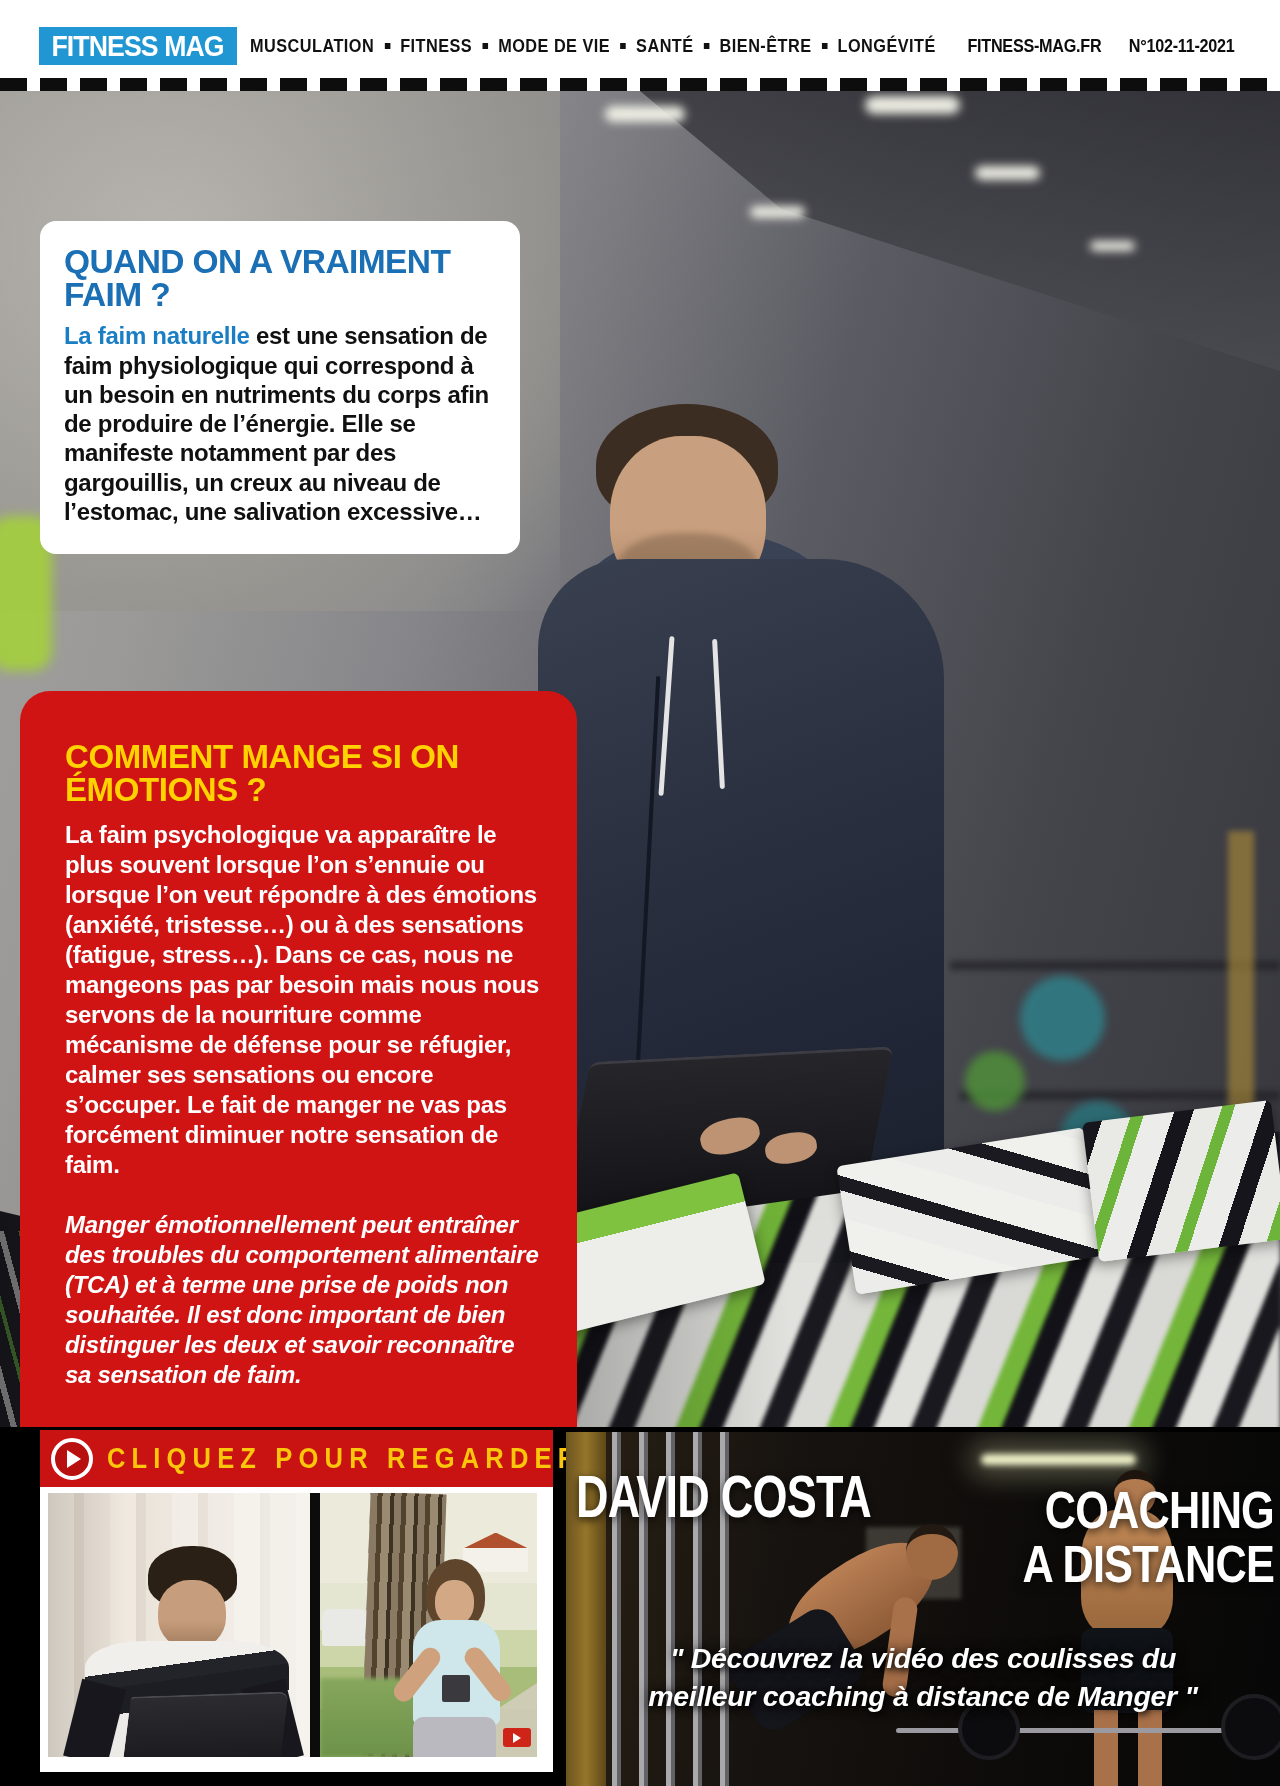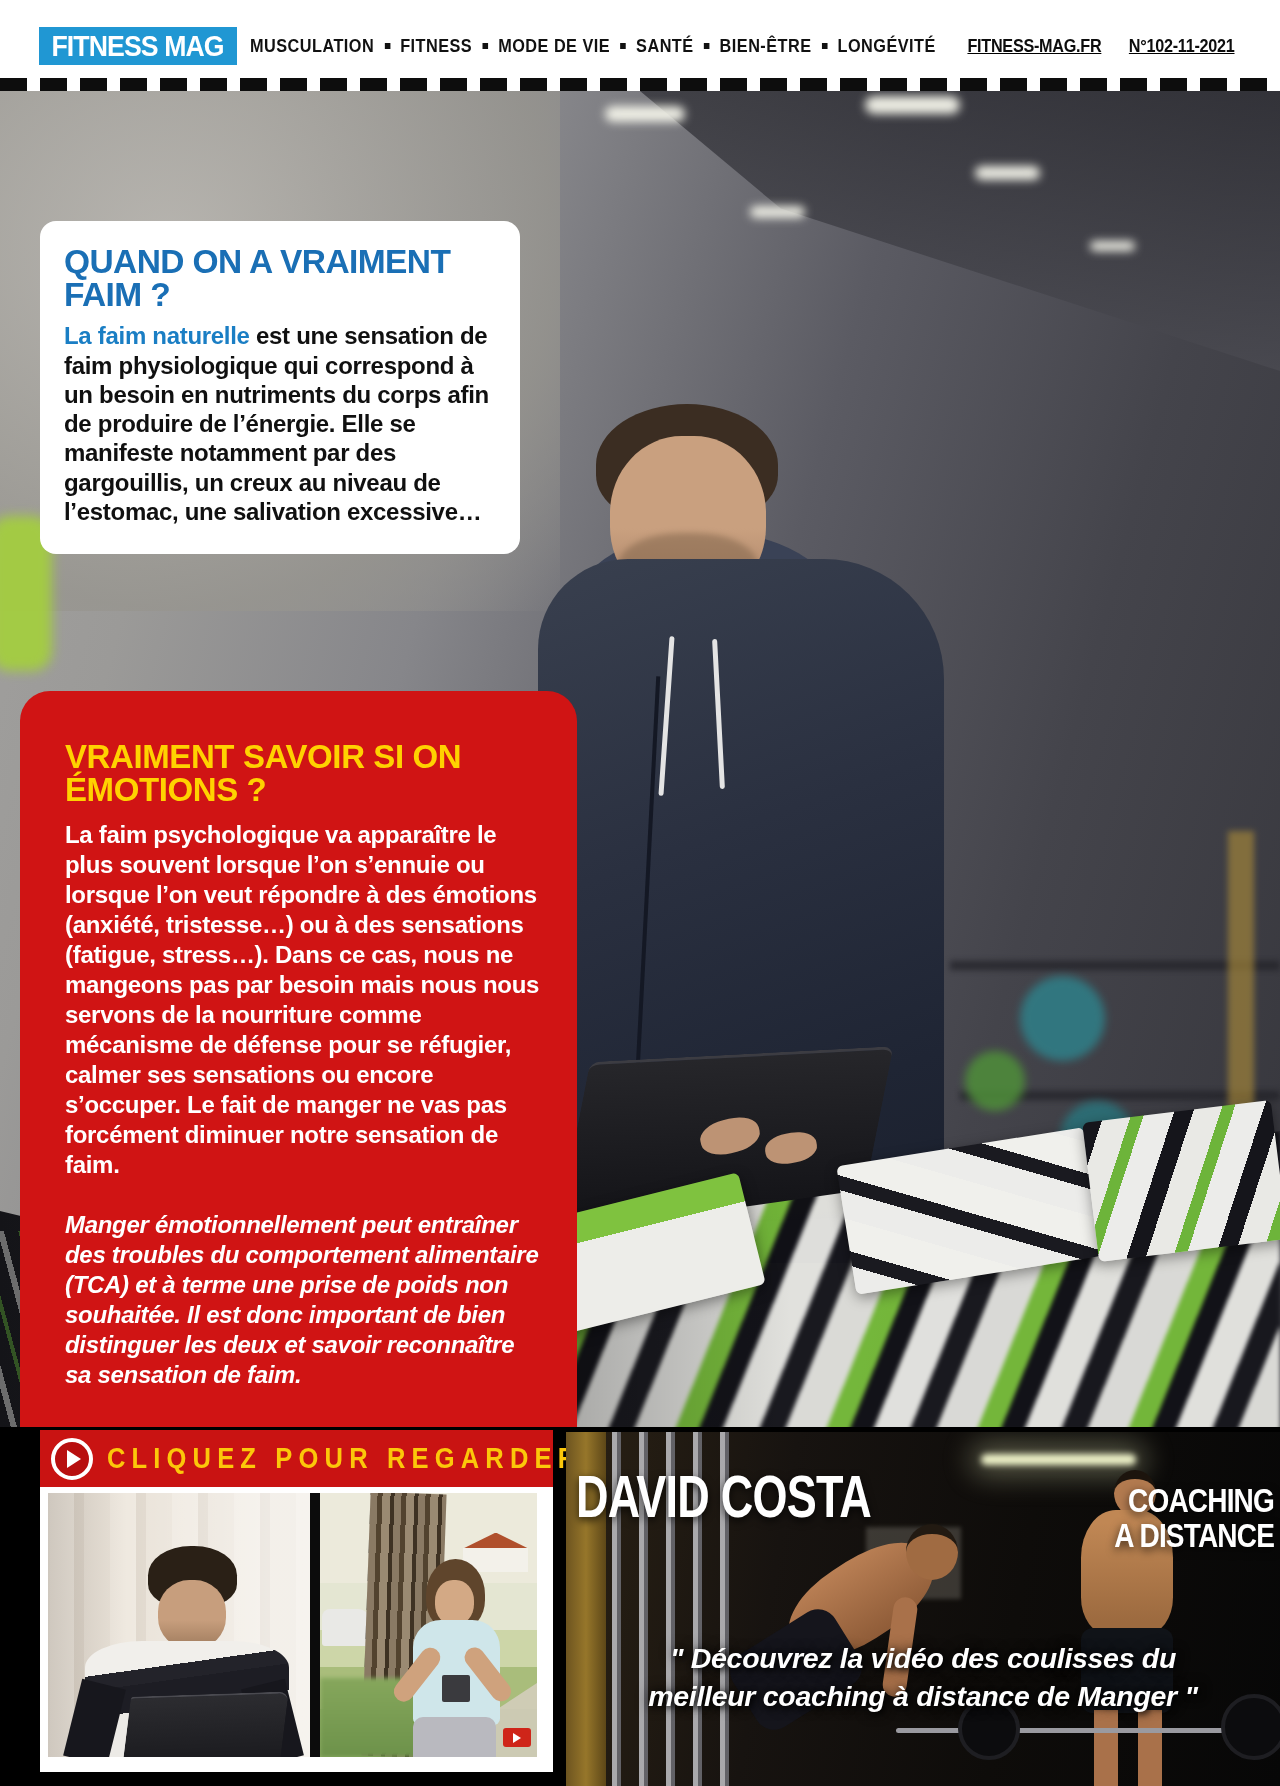--- a/index.html
+++ b/index.html
@@ -7,21 +7,21 @@
         font-family:"Liberation Sans","DejaVu Sans",sans-serif;}
   .abs{position:absolute;}
 
   
   .logo-box{left:39px;top:27px;width:198px;height:38px;background:#2097d3;display:flex;align-items:center;justify-content:center;}
   .logo-box span{color:#fff;font-weight:bold;font-size:29px;letter-spacing:-1px;transform:scaleX(.92);white-space:nowrap;}
   .cats{left:250px;top:27px;height:38px;display:flex;align-items:center;}
   .cats .inner{display:flex;align-items:center;transform:scaleX(.93);transform-origin:left center;}
   .cat{font-weight:bold;font-size:17.5px;color:#111;letter-spacing:.5px;white-space:nowrap;}
   .cat-sep{width:6px;height:6px;background:#111;margin:0 11px;}
-  .issue{right:40px;top:27px;height:38px;display:flex;align-items:center;gap:14px;text-decoration:underline;}
+  .issue{right:40px;top:27px;height:38px;display:flex;align-items:center;gap:14px;}
   .issue span{font-weight:bold;font-size:18px;color:#0d0d0d;transform:scaleX(.9);white-space:nowrap;letter-spacing:-.3px;}
   .dashes{left:0;top:78px;width:1280px;height:13px;
      background:repeating-linear-gradient(90deg,#0d0d0d 0 27px,#ffffff 27px 40px);}
 
   
   .photo{left:0;top:91px;width:1280px;height:1339px;overflow:hidden;
      background:linear-gradient(105deg,#a3a2a0 0%,#9b9a98 16%,#86868a 34%,#5b5b63 56%,#44444b 76%,#36363c 100%);}
   .ph-lightwall{left:0;top:0;width:560px;height:520px;background:radial-gradient(ellipse at 30% 30%,#bdbab4 0%,#97958f 70%,transparent 100%);opacity:.8;}
   .ph-ceiling{right:0;top:0;width:640px;height:280px;background:linear-gradient(180deg,#2d2d33,#4b4b52);clip-path:polygon(0 0,100% 0,100% 100%,22% 42%);opacity:.75;}
   .light{background:#f4f4ea;border-radius:10px;filter:blur(5px);opacity:.95;}
@@ -120,21 +120,21 @@
   .g-head1{left:340px;top:92px;width:52px;height:56px;background:#a06b42;border-radius:50%;border-top:10px solid #221a12;box-sizing:border-box;}
   .g-arm1{left:322px;top:165px;width:24px;height:100px;background:#a9714a;border-radius:12px;transform:rotate(8deg);}
   .g-shorts1{left:170px;top:195px;width:120px;height:85px;background:#15151c;border-radius:20px;transform:rotate(-32deg);}
   .g-head2{left:548px;top:38px;width:42px;height:46px;background:#b27a4f;border-radius:50%;border-top:9px solid #1c140d;box-sizing:border-box;}
   .g-torso2{left:515px;top:78px;width:92px;height:125px;background:linear-gradient(180deg,#c08754 10%,#9c6a3f 90%);border-radius:38% 38% 30% 30%;}
   .g-shorts2{left:515px;top:196px;width:92px;height:85px;background:#101318;border-radius:12px;}
   .g-leg{background:#a9714a;}
   .g-bar{left:330px;top:296px;width:380px;height:5px;background:#9a9aa0;border-radius:3px;}
   .g-plate{background:#0c0c0e;border:4px solid #1e1e22;border-radius:50%;box-sizing:border-box;}
   .g-name{left:10px;top:30px;color:#fff;font-weight:bold;font-size:60px;letter-spacing:-1px;transform:scaleX(.75);transform-origin:left top;white-space:nowrap;text-shadow:0 3px 10px rgba(0,0,0,.75);}
-  .g-coach{right:6px;top:52px;text-align:right;color:#fff;font-weight:bold;font-size:33px;line-height:1.06;letter-spacing:-1px;text-shadow:0 3px 10px rgba(0,0,0,.75);}
+  .g-coach{right:6px;top:52px;text-align:right;color:#fff;font-weight:bold;font-size:51px;line-height:1.06;letter-spacing:-1px;text-shadow:0 3px 10px rgba(0,0,0,.75);}
   .g-coach .ln{display:block;transform:scaleX(.85);transform-origin:right center;white-space:nowrap;}
   .g-quote{left:0;top:208px;width:100%;text-align:center;color:#fff;font-weight:bold;font-style:italic;font-size:28.5px;line-height:1.33;letter-spacing:-.3px;
      text-shadow:2px 2px 6px #000,0 0 14px rgba(0,0,0,.85);}
   .g-quote span{display:block;}
 </style>
 </head>
 <body>
 
 <div class="page">
 
@@ -201,21 +201,21 @@
     <div class="abs can1"></div>
     <div class="abs can2"></div>
 
     <div class="abs card-hunger">
       <span class="t">QUAND ON A VRAIMENT</span>
       <span class="t">FAIM ?</span>
       <div class="body"><span class="lead">La faim naturelle</span><span> est une sensation de faim physiologique qui correspond à un besoin en nutriments du corps afin de produire de l’énergie. Elle se manifeste notamment par des gargouillis, un creux au niveau de l’estomac, une salivation excessive…</span></div>
     </div>
 
     <div class="abs card-emotions">
-      <span class="t">VRAIMENT SAVOIR SI ON</span>
+      <span class="t">COMMENT MANGE SI ON</span>
       <span class="t">ÉMOTIONS ?</span>
       <p class="p1">La faim psychologique va apparaître le plus souvent lorsque l’on s’ennuie ou lorsque l’on veut répondre à des émotions (anxiété, tristesse…) ou à des sensations (fatigue, stress…). Dans ce cas, nous ne mangeons pas par besoin mais nous nous servons de la nourriture comme mécanisme de défense pour se réfugier, calmer ses sensations ou encore s’occuper. Le fait de manger ne vas pas forcément diminuer notre sensation de faim.</p>
       <p class="p2">Manger émotionnellement peut entraîner des troubles du comportement alimentaire (TCA) et à terme une prise de poids non souhaitée. Il est donc important de bien distinguer les deux et savoir reconnaître sa sensation de faim.</p>
     </div>
   </div>
 
   <div class="abs band">
 
     <div class="abs video-card">
       <div class="cta">

